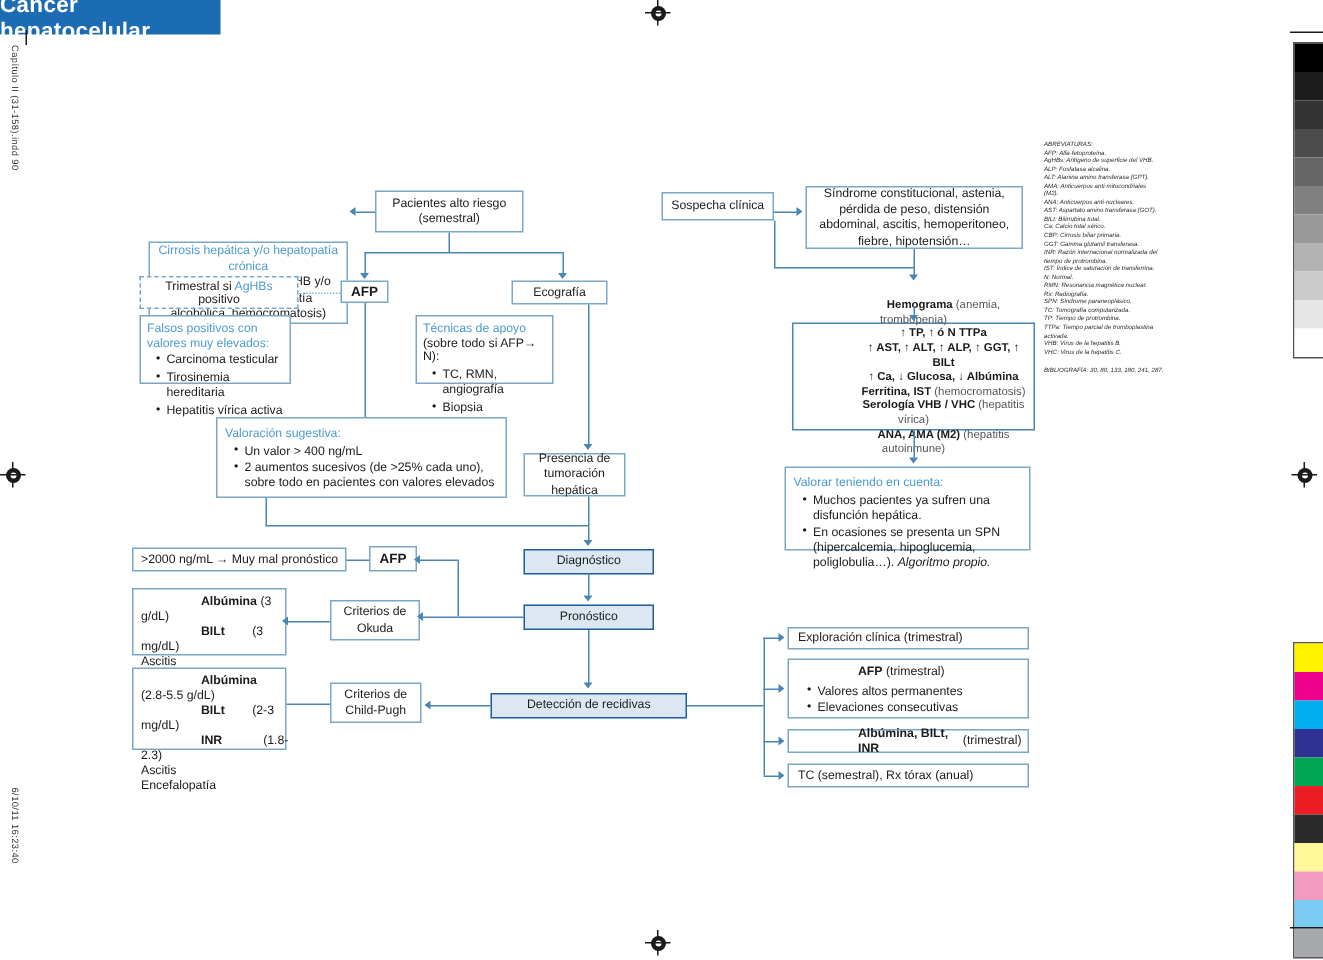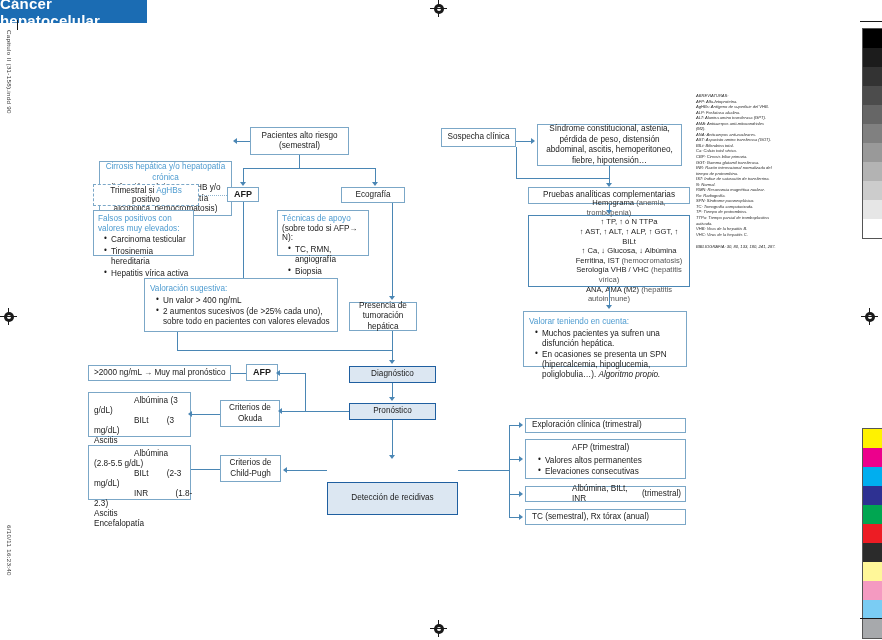--- a/index.html
+++ b/index.html
@@ -23,21 +23,21 @@
   .box.topleft{align-items:flex-start;}
   .box.dashed{border:1px dashed #7ba7c7;}
   .box.blueborder{border:1.6px solid #1f5fa0;}
   .box.shade{background:#dce7f2;}
   .box.thick{border:1.2px solid #4a86b4;}
 
   .ttl{background:#1b6cb3;color:#fff;font-weight:bold;font-size:15px;
        letter-spacing:.2px;display:flex;align-items:center;justify-content:center;}
 
   .bluetxt{color:#4d9bd0;}
-  .b{font-weight:normal;padding-left:40px;}
+  .b{font-weight:bold;padding-left:40px;}
   .i{font-style:italic;}
   ul.bl{margin:2px 0 0 0;padding:0 0 0 8px;list-style:none;}
   ul.bl li{position:relative;padding-left:5px;margin:0 0 1px 0;}
   ul.bl li:before{content:"•";position:absolute;left:-2px;top:-1px;}
 
   
   .ln{position:absolute;background:#4a86b4;}
   .lnh{height:1px;}
   .lnv{width:1px;}
   .lnd{position:absolute;border-top:1px dotted #8fb4cf;height:0;}
@@ -146,21 +146,20 @@
   <div class="ln lnv" style="left:609px;top:166px;height:12px;"></div>
   <div class="ln lnh" style="left:516px;top:178px;width:94px;"></div>
   <div class="ln lnv" style="left:516px;top:147px;height:31px;"></div>
   <div class="ln lnv" style="left:609px;top:178px;height:7px;"></div>
   <div class="ar ar-d" style="left:606px;top:183px;"></div>
 
   <div class="box" style="left:227px;top:187px;width:32px;height:15px;font-weight:bold;font-size:9px;">AFP</div>
 
   <div class="box" style="left:341px;top:187px;width:64px;height:16px;text-align:right;">Ecografía</div>
 
-  <div class="box" style="left:528px;top:187px;width:162px;height:17px;">Pruebas analíticas complementarias</div>
 
   <div class="box dashed" style="left:93px;top:184px;width:106px;height:22px;flex-direction:column;line-height:9.5px;">
     <div>
       <span>Trimestral si <span style="color:#4d9bd0">AgHBs</span> positivo</span>
     </div>
   </div>
   <div class="lnd" style="left:199px;top:195px;width:28px;"></div>
 
   <div class="box left topleft" style="left:93px;top:210px;width:101px;height:46px;flex-direction:column;padding:3px 4px;">
     <div class="bluetxt" style="line-height:9.5px;">Falsos positivos con valores muy elevados:</div>
@@ -261,21 +260,21 @@
 
   <div class="box left topleft" style="left:88px;top:445px;width:103px;height:55px;flex-direction:column;padding:3px 5px;line-height:10px;">
     <div><span class="b">Albúmina</span> <span>(2.8-5.5 g/dL)</span></div>
     <div><span class="b">BILt</span>&nbsp;&nbsp;&nbsp;&nbsp;&nbsp;&nbsp;&nbsp;&nbsp;<span>(2-3 mg/dL)</span></div>
     <div><span class="b">INR</span>&nbsp;&nbsp;&nbsp;&nbsp;&nbsp;&nbsp;&nbsp;&nbsp;&nbsp;&nbsp;&nbsp;&nbsp;<span>(1.8-2.3)</span></div>
     <div>Ascitis</div>
     <div>Encefalopatía</div>
   </div>
   <div class="ln lnh" style="left:191px;top:469px;width:29px;"></div>
 
-  <div class="box blueborder shade" style="left:327px;top:462px;width:131px;height:33px;margin-top:20px;">Detección de recidivas</div>
+  <div class="box blueborder shade" style="left:327px;top:462px;width:131px;height:17px;">Detección de recidivas</div>
   <div class="ln lnv" style="left:392px;top:420px;height:36px;"></div>
   <div class="ar ar-d" style="left:389px;top:455px;"></div>
   <div class="ln lnh" style="left:286px;top:470px;width:41px;"></div>
   <div class="ar ar-l" style="left:283px;top:467px;"></div>
 
   <div class="box left" style="left:525px;top:418px;width:161px;height:15px;padding-left:6px;">Exploración clínica (trimestral)</div>
 
   <div class="box left topleft" style="left:525px;top:439px;width:161px;height:40px;flex-direction:column;padding:3px 6px;line-height:10.5px;">
     <div><span class="b">AFP</span><span> (trimestral)</span></div>
     <ul class="bl">

